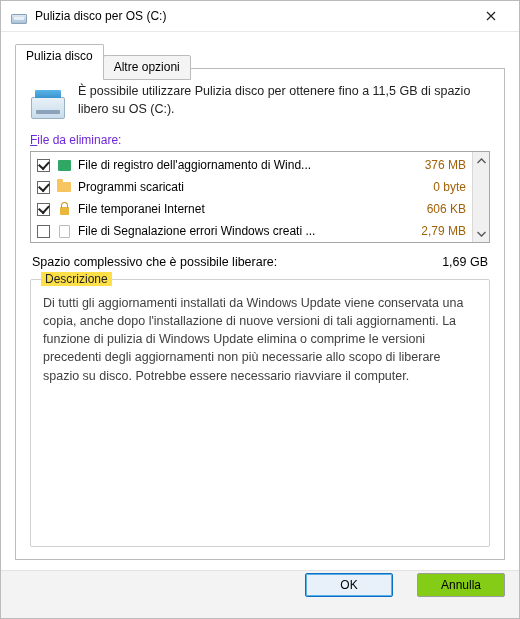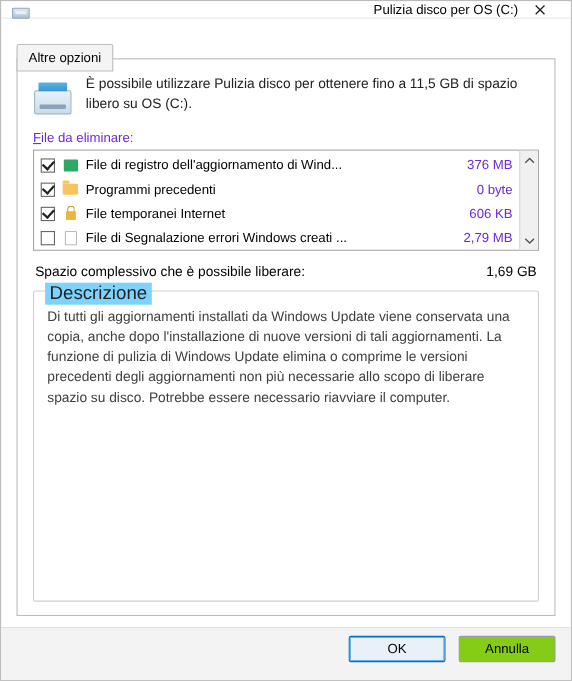--- a/index.html
+++ b/index.html
@@ -15,26 +15,25 @@
   }
   .window {
     width: 520px;
     height: 619px;
     border: 1px solid #bbb;
     background: #fff;
     display: flex;
     flex-direction: column;
   }
   .titlebar {
-    height: 16px;
+    height: 31px;
     display: flex;
     align-items: center;
     padding: 0 8px 0 10px;
     border-bottom: 1px solid #e8e8e8;
-    text-align: right;
   }
   .titlebar .app-icon {
     width: 16px; height: 16px;
     margin-right: 8px;
     display:flex;align-items:flex-end;
   }
   .app-icon .disk{
     width:16px;height:10px;background:linear-gradient(#dce7f1,#a9c2d8);border:1px solid #8aa3b8;border-radius:1px;position:relative;
   }
   .app-icon .disk::after{content:"";position:absolute;top:2px;left:2px;width:10px;height:3px;background:#fff;opacity:.6;}
@@ -138,51 +137,51 @@
   .row .file-icon{
     width:16px;height:16px;flex:0 0 16px;display:flex;align-items:center;justify-content:center;
   }
   .fi-green{width:13px;height:11px;background:#2fa866;border-radius:1px;}
   .fi-folder{width:14px;height:10px;background:#f7c560;border-radius:1px;position:relative;}
   .fi-folder::before{content:"";position:absolute;top:-3px;left:0;width:6px;height:3px;background:#f7c560;border-radius:1px 1px 0 0;}
   .fi-lock{width:9px;height:8px;background:#e8b73b;border-radius:1px;position:relative;margin-top:4px;}
   .fi-lock::before{content:"";position:absolute;top:-5px;left:1px;width:5px;height:5px;border:1.5px solid #c99620;border-bottom:none;border-radius:4px 4px 0 0;}
   .fi-file{width:11px;height:13px;border:1px solid #bbb;background:#fff;border-radius:1px;}
   .row .name{flex:1;white-space:nowrap;overflow:hidden;text-overflow:ellipsis;}
-  .row .size{text-align:right;min-width:64px;color:#6d28d9;}
+  .row .size{text-align:right;min-width:64px;color:#a16207;}
   .scrollbar{
     width:17px;background:#f0f0f0;border-left:1px solid #d9d9d9;display:flex;flex-direction:column;
   }
   .sb-btn{height:17px;display:flex;align-items:center;justify-content:center;color:#555;cursor:pointer;}
   .sb-track{flex:1;}
   .totalrow{
     display:flex;justify-content:space-between;
     font-size:12.5px;
     margin:12px 2px 10px 2px;
   }
   .groupbox{
     border:1px solid #d0d0d0;
     border-radius:2px;
     padding:10px 12px 12px 12px;
     position:relative;
     flex:1;
     min-height:0;
   }
   .groupbox .legend{
-    position:absolute;top:-8px;left:10px;background:#7dd3fc;padding:0 4px;font-size:17px;color:#222;
+    position:absolute;top:-8px;left:10px;background:#fde047;padding:0 4px;font-size:12px;color:#222;
   }
   .desc-text{
     font-size:12.5px;line-height:1.45;color:#404040;margin-top:4px;
   }
   .footer{
     height:48px;
     border-top:1px solid #e2e2e2;
     background:#f3f3f3;
-    display:flex;align-items:flex-end;justify-content:flex-end;
-    gap:12px;padding:16px 14px;
+    display:flex;align-items:flex-start;justify-content:flex-end;
+    gap:24px;padding:2px 14px;
   }
   .btn{
     min-width:88px;height:24px;
     border:1px solid #9c9c9c;background:#84cc16;
     font-size:12px;text-align:center;line-height:22px;
     cursor:pointer;
     border-radius:2px;
   }
   .btn.primary{
     border:1px solid #0a6fc2;
@@ -203,20 +202,21 @@
     <div class="close">
       <svg width="10" height="10" viewBox="0 0 10 10">
           <path d="M1 1 L9 9 M9 1 L1 9" stroke="#222" stroke-width="1.2"></path>
         </svg>
     </div>
   </div>
 
   <div class="content">
 
     <div class="tabs">
+      <div class="tab">Pulizia disco</div>
       <div class="tab inactive">Altre opzioni</div>
     </div>
 
     <div class="tabpage">
 
       <div class="intro">
         <div class="big-icon">
             <div class="drive"></div>
           </div>
         <div class="msg">È possibile utilizzare Pulizia disco per ottenere fino a 11,5 GB di spazio libero su OS (C:).</div>
@@ -232,21 +232,21 @@
                 <span class="fi-green"></span>
               </span>
               <span class="name">File di registro dell'aggiornamento di Wind...</span>
               <span class="size">376 MB</span>
             </div>
             <div class="row">
               <span class="cb checked"></span>
               <span class="file-icon">
                 <span class="fi-folder"></span>
               </span>
-              <span class="name">Programmi precedenti</span>
+              <span class="name">Programmi scaricati</span>
               <span class="size">0 byte</span>
             </div>
             <div class="row">
               <span class="cb checked"></span>
               <span class="file-icon">
                 <span class="fi-lock"></span>
               </span>
               <span class="name">File temporanei Internet</span>
               <span class="size">606 KB</span>
             </div>

